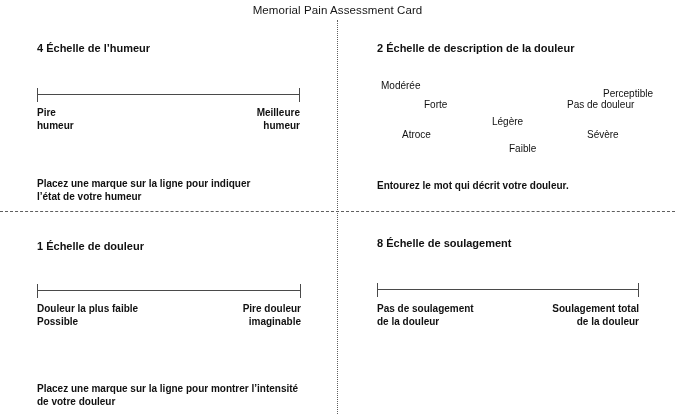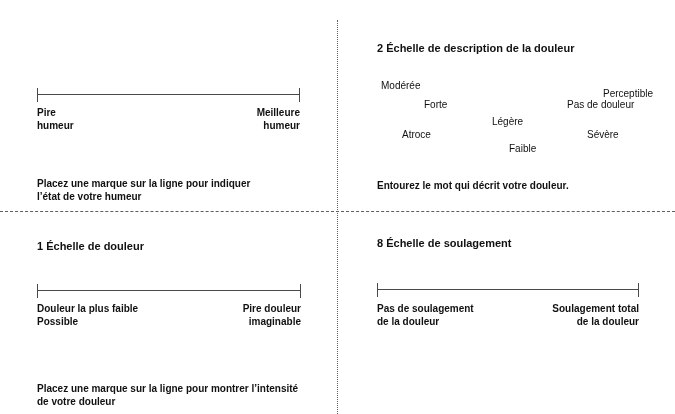--- a/index.html
+++ b/index.html
@@ -93,24 +93,26 @@
   .q3-line  { left: 377px; top: 289px; width: 262px; }
   .q3-left  { left: 377px; top: 302px; }
   .q3-right { right: 36px; top: 302px; }
   .q3-instr { left: 377px; top: 382px; }
 </style>
 </head>
 <body>
 
 <div class="card">
 
+  <div class="abs page-title">Memorial Pain Assessment Card</div>
 
   <div class="abs v-divider"></div>
   <div class="abs h-divider"></div>
 
+  <div class="abs q-title q4-title">4 Échelle de l’humeur</div>
   <div class="abs scale-line q4-line"></div>
   <div class="abs small q4-left">Pire
 humeur</div>
   <div class="abs small right q4-right">Meilleure
 humeur</div>
   <div class="abs small q4-instr">Placez une marque sur la ligne pour indiquer
 l’état de votre humeur</div>
 
   <div class="abs q-title q2-title">2 Échelle de description de la douleur</div>
   <div class="abs word word-0">Modérée</div>

